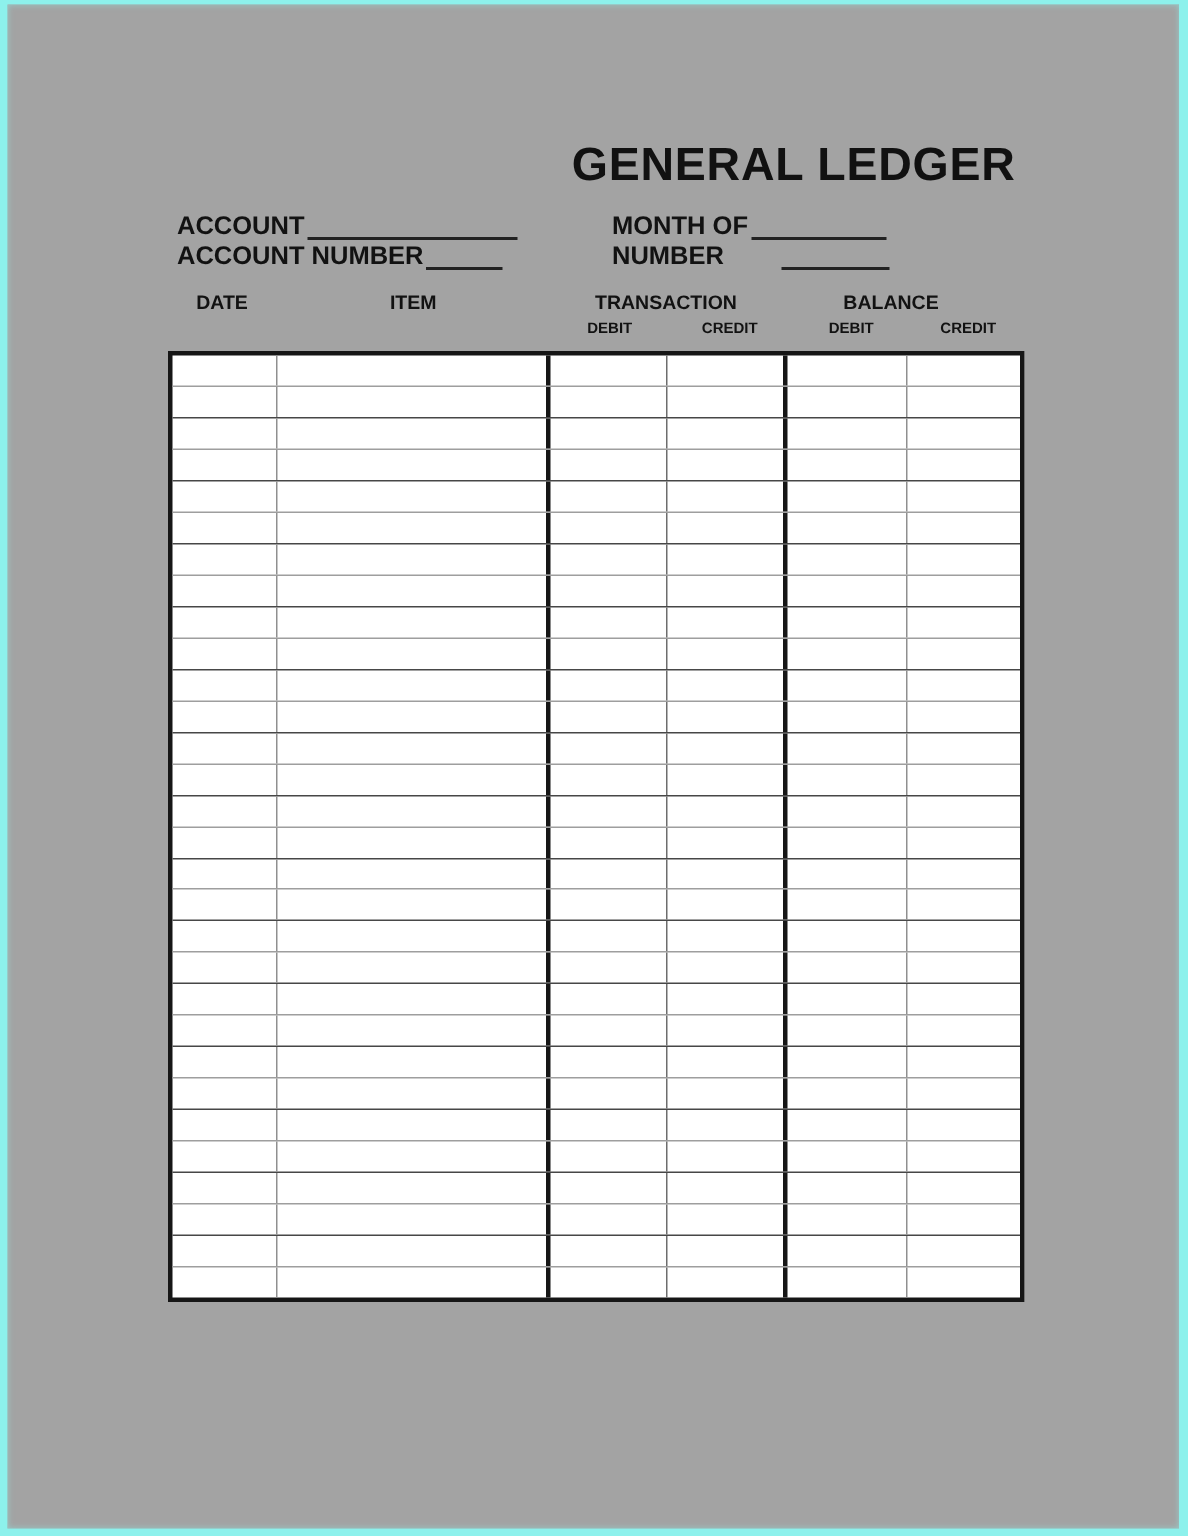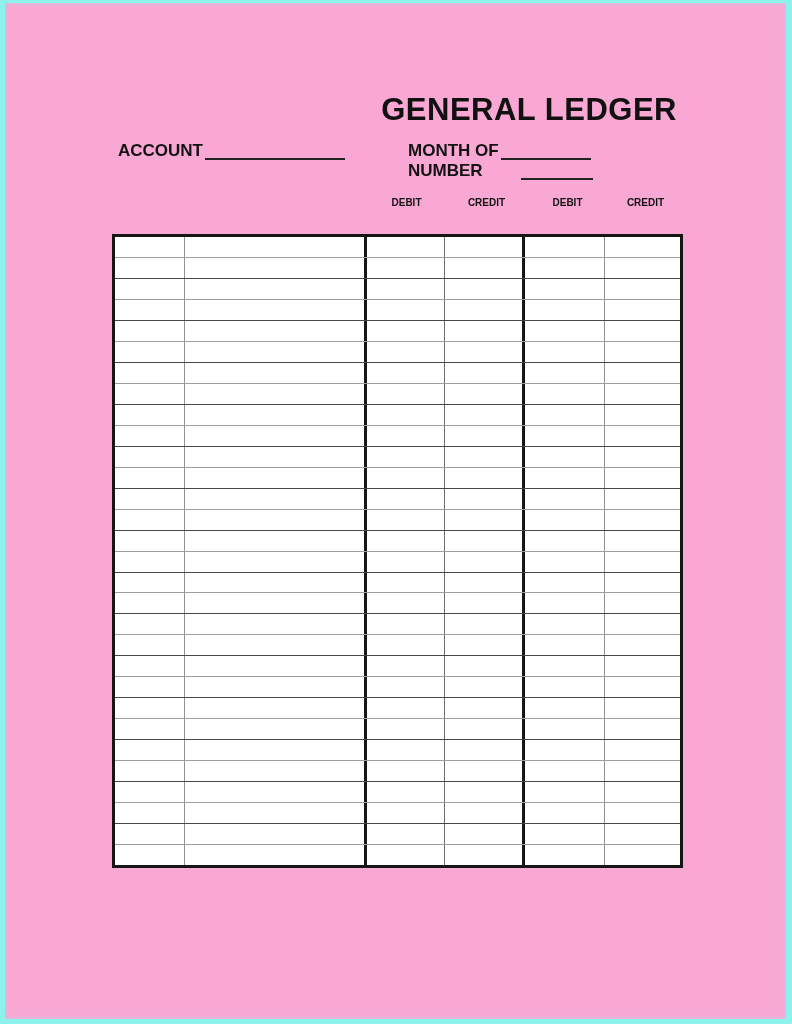--- a/index.html
+++ b/index.html
@@ -5,21 +5,21 @@
   html, body {
     margin: 0;
     padding: 0;
     background: #ffffff;
     font-family: "Liberation Sans", sans-serif;
   }
   .sheet {
     position: relative;
     width: 792px;
     height: 1024px;
-    background: #f9a8d4;
+    background: #a3a3a3;
     box-sizing: border-box;
     border-style: solid;
     border-width: 3px 6px 5px 5px;
     border-color: #8df1ec;
     overflow: hidden;
   }
   
   .sheet::after {
     content: "";
     position: absolute;
@@ -120,34 +120,44 @@
 
 <div class="sheet">
 
   <h1 class="doc-title">GENERAL LEDGER</h1>
 
   <div class="fields-left">
     <div class="field-row w-account">
       <span>ACCOUNT</span>
       <span class="fill"></span>
     </div>
+    <div class="field-row w-account-number">
+      <span>ACCOUNT NUMBER</span>
+      <span class="fill"></span>
+    </div>
   </div>
 
   <div class="fields-right">
     <div class="field-row w-month-of">
       <span>MONTH OF</span>
       <span class="fill"></span>
     </div>
     <div class="field-row w-number">
       <span>NUMBER</span>
       <span class="fill"></span>
     </div>
   </div>
 
   <div class="col-headers">
+    <div class="hdr-row-1">
+      <div class="hdr-cell">DATE</div>
+      <div class="hdr-cell">ITEM</div>
+      <div class="hdr-cell hdr-transaction">TRANSACTION</div>
+      <div class="hdr-cell hdr-balance">BALANCE</div>
+    </div>
     <div class="hdr-row-2">
       <div class="hdr-cell"></div>
       <div class="hdr-cell"></div>
       <div class="hdr-cell">DEBIT</div>
       <div class="hdr-cell">CREDIT</div>
       <div class="hdr-cell">DEBIT</div>
       <div class="hdr-cell">CREDIT</div>
     </div>
   </div>
 

